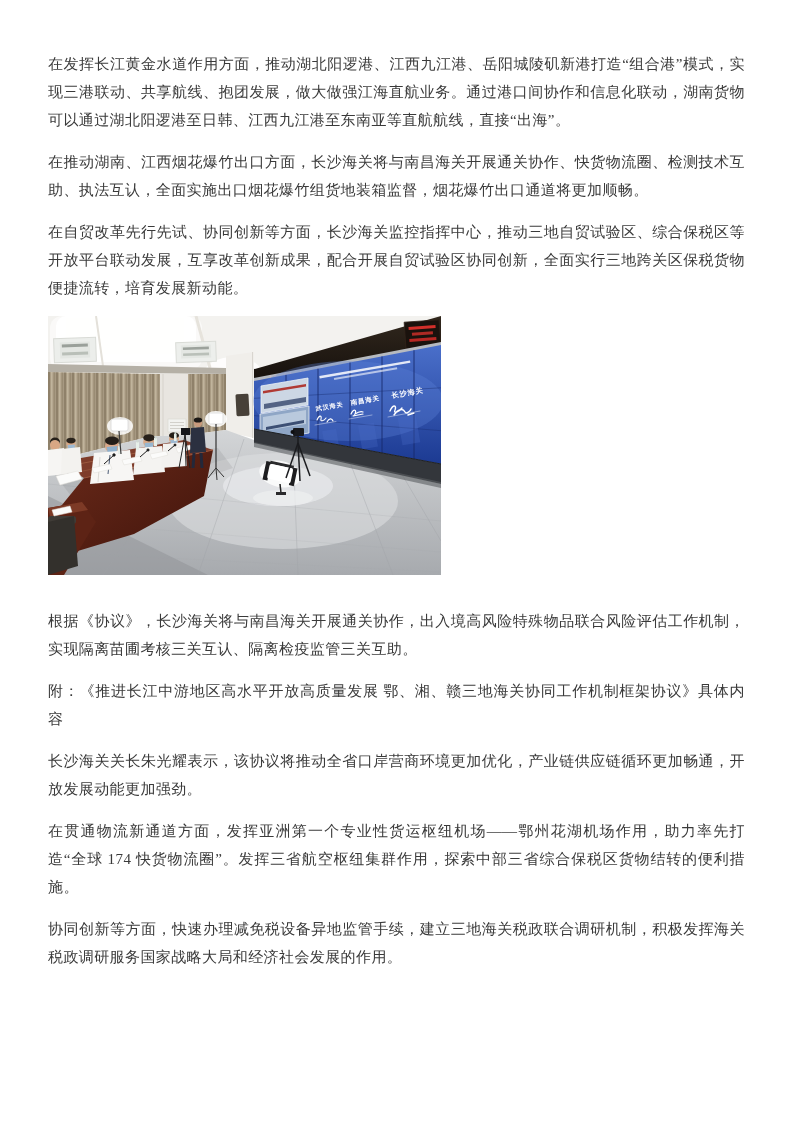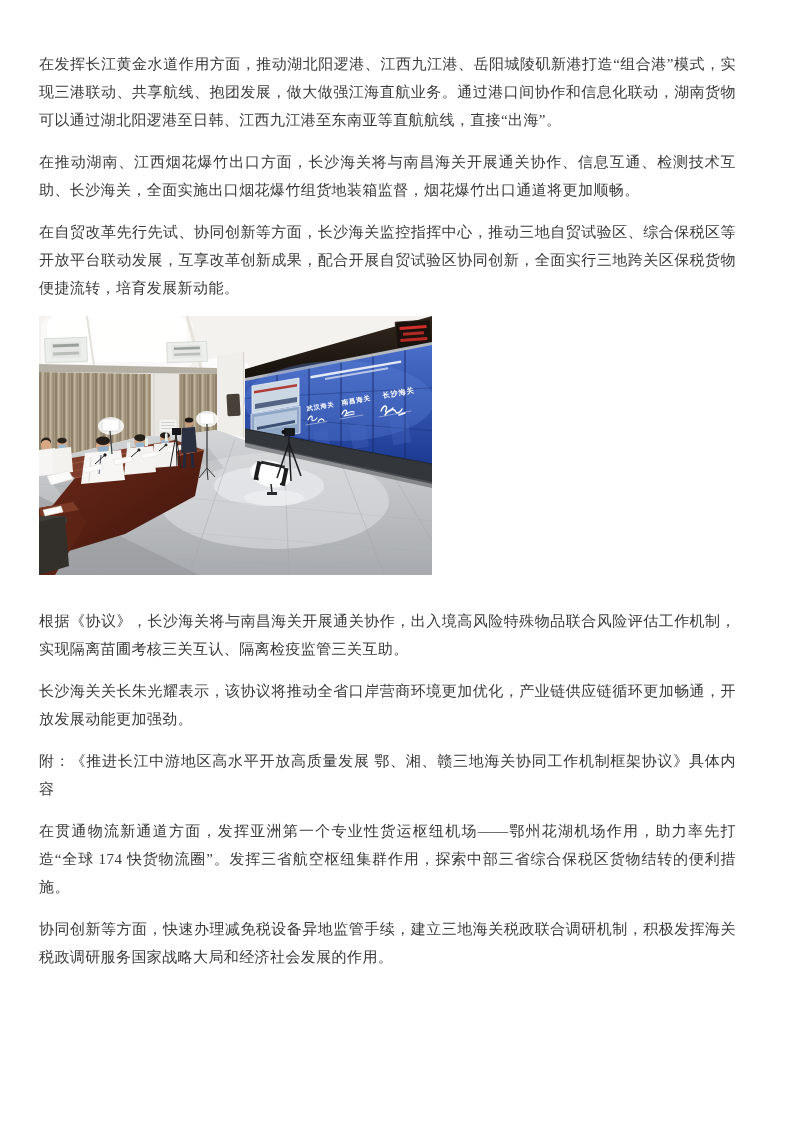--- a/index.html
+++ b/index.html
@@ -1,32 +1,32 @@
 <!DOCTYPE html>
 <html><head>
 <meta charset="utf-8">
 <style>
   html,body{margin:0;padding:0;background:#ffffff;}
   .page{position:relative;width:793px;height:1122px;background:#ffffff;overflow:hidden;}
-  .article{position:absolute;top:50px;left:39px;width:697px;}
+  .article{position:absolute;top:50px;left:48px;width:697px;}
   .para{margin:0 0 14px 0;font-family:"Liberation Serif","DejaVu Serif",serif;
         font-size:15px;line-height:28px;color:#3a3a3a;text-align:justify;
         text-justify:inter-ideograph;letter-spacing:0.4px;}
   .photo-wrap{width:393px;height:259px;margin:0 0 32px 0;overflow:hidden;}
   .photo-wrap svg{display:block;}
   .led-text{font-family:"Liberation Sans","DejaVu Sans",sans-serif;font-weight:bold;}
   .scr-text{font-family:"Liberation Sans","DejaVu Sans",sans-serif;font-weight:bold;}
 </style>
 </head>
 <body>
 
 <div class="page">
   <div class="article">
     <p class="para">在发挥长江黄金水道作用方面，推动湖北阳逻港、江西九江港、岳阳城陵矶新港打造“组合港”模式，实现三港联动、共享航线、抱团发展，做大做强江海直航业务。通过港口间协作和信息化联动，湖南货物可以通过湖北阳逻港至日韩、江西九江港至东南亚等直航航线，直接“出海”。</p>
-    <p class="para">在推动湖南、江西烟花爆竹出口方面，长沙海关将与南昌海关开展通关协作、信息互通、检测技术互助、长沙海关，全面实施出口烟花爆竹组货地装箱监督，烟花爆竹出口通道将更加顺畅。</p>
+    <p class="para">在推动湖南、江西烟花爆竹出口方面，长沙海关将与南昌海关开展通关协作、快货物流圈、检测技术互助、执法互认，全面实施出口烟花爆竹组货地装箱监督，烟花爆竹出口通道将更加顺畅。</p>
     <p class="para">在自贸改革先行先试、协同创新等方面，长沙海关监控指挥中心，推动三地自贸试验区、综合保税区等开放平台联动发展，互享改革创新成果，配合开展自贸试验区协同创新，全面实行三地跨关区保税货物便捷流转，培育发展新动能。</p>
 
     <div class="photo-wrap">
       <svg width="393" height="259" viewBox="0 0 393 259" xmlns="http://www.w3.org/2000/svg">
         <defs>
           <linearGradient id="wallBlue" x1="0" y1="0" x2="0" y2="1">
             <stop offset="0" stop-color="#4a6fca"></stop>
               <stop offset="1" stop-color="#1c3a92"></stop>
           </linearGradient>
           <linearGradient id="soffitG" x1="0" y1="0" x2="0" y2="1">
@@ -300,18 +300,18 @@
           <circle cx="244.5" cy="116" r="2" fill="#0e0e10"></circle>
           <line x1="250" y1="120" x2="250" y2="127" stroke="#1b1c1f" stroke-width="1.5"></line>
           <line x1="250" y1="127" x2="238" y2="162" stroke="#1b1c1f" stroke-width="1.5"></line>
           <line x1="250" y1="127" x2="262" y2="160" stroke="#1b1c1f" stroke-width="1.5"></line>
           <line x1="250" y1="127" x2="252" y2="165" stroke="#1b1c1f" stroke-width="1.5"></line>
         </g>
       </svg>
     </div>
 
     <p class="para">根据《协议》，长沙海关将与南昌海关开展通关协作，出入境高风险特殊物品联合风险评估工作机制，实现隔离苗圃考核三关互认、隔离检疫监管三关互助。</p>
+    <p class="para">附：《推进长江中游地区高水平开放高质量发展 鄂、湘、赣三地海关协同工作机制框架协议》具体内容</p>
     <p class="para">长沙海关关长朱光耀表示，该协议将推动全省口岸营商环境更加优化，产业链供应链循环更加畅通，开放发展动能更加强劲。</p>
-    <p class="para">附：《推进长江中游地区高水平开放高质量发展 鄂、湘、赣三地海关协同工作机制框架协议》具体内容</p>
     <p class="para">在贯通物流新通道方面，发挥亚洲第一个专业性货运枢纽机场——鄂州花湖机场作用，助力率先打造“全球 174 快货物流圈”。发挥三省航空枢纽集群作用，探索中部三省综合保税区货物结转的便利措施。</p>
     <p class="para">协同创新等方面，快速办理减免税设备异地监管手续，建立三地海关税政联合调研机制，积极发挥海关税政调研服务国家战略大局和经济社会发展的作用。</p>
   </div>
 </div>
 
 </body></html>

